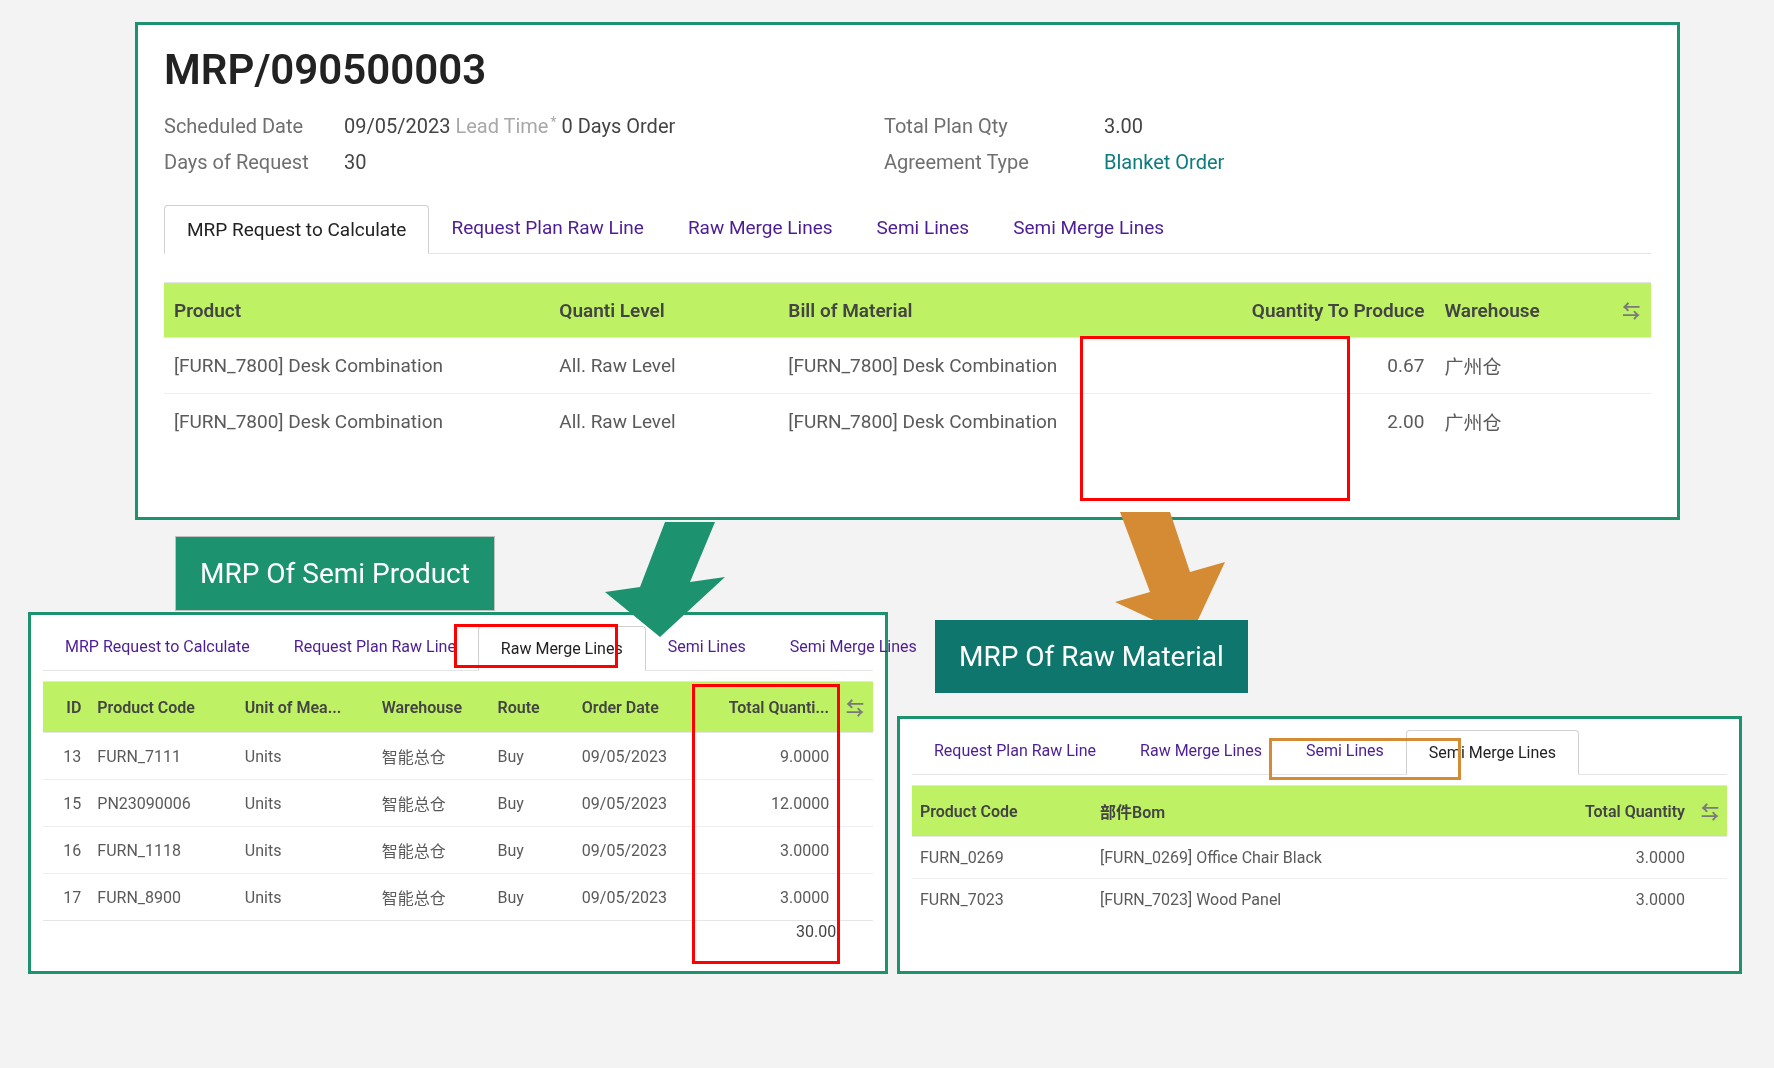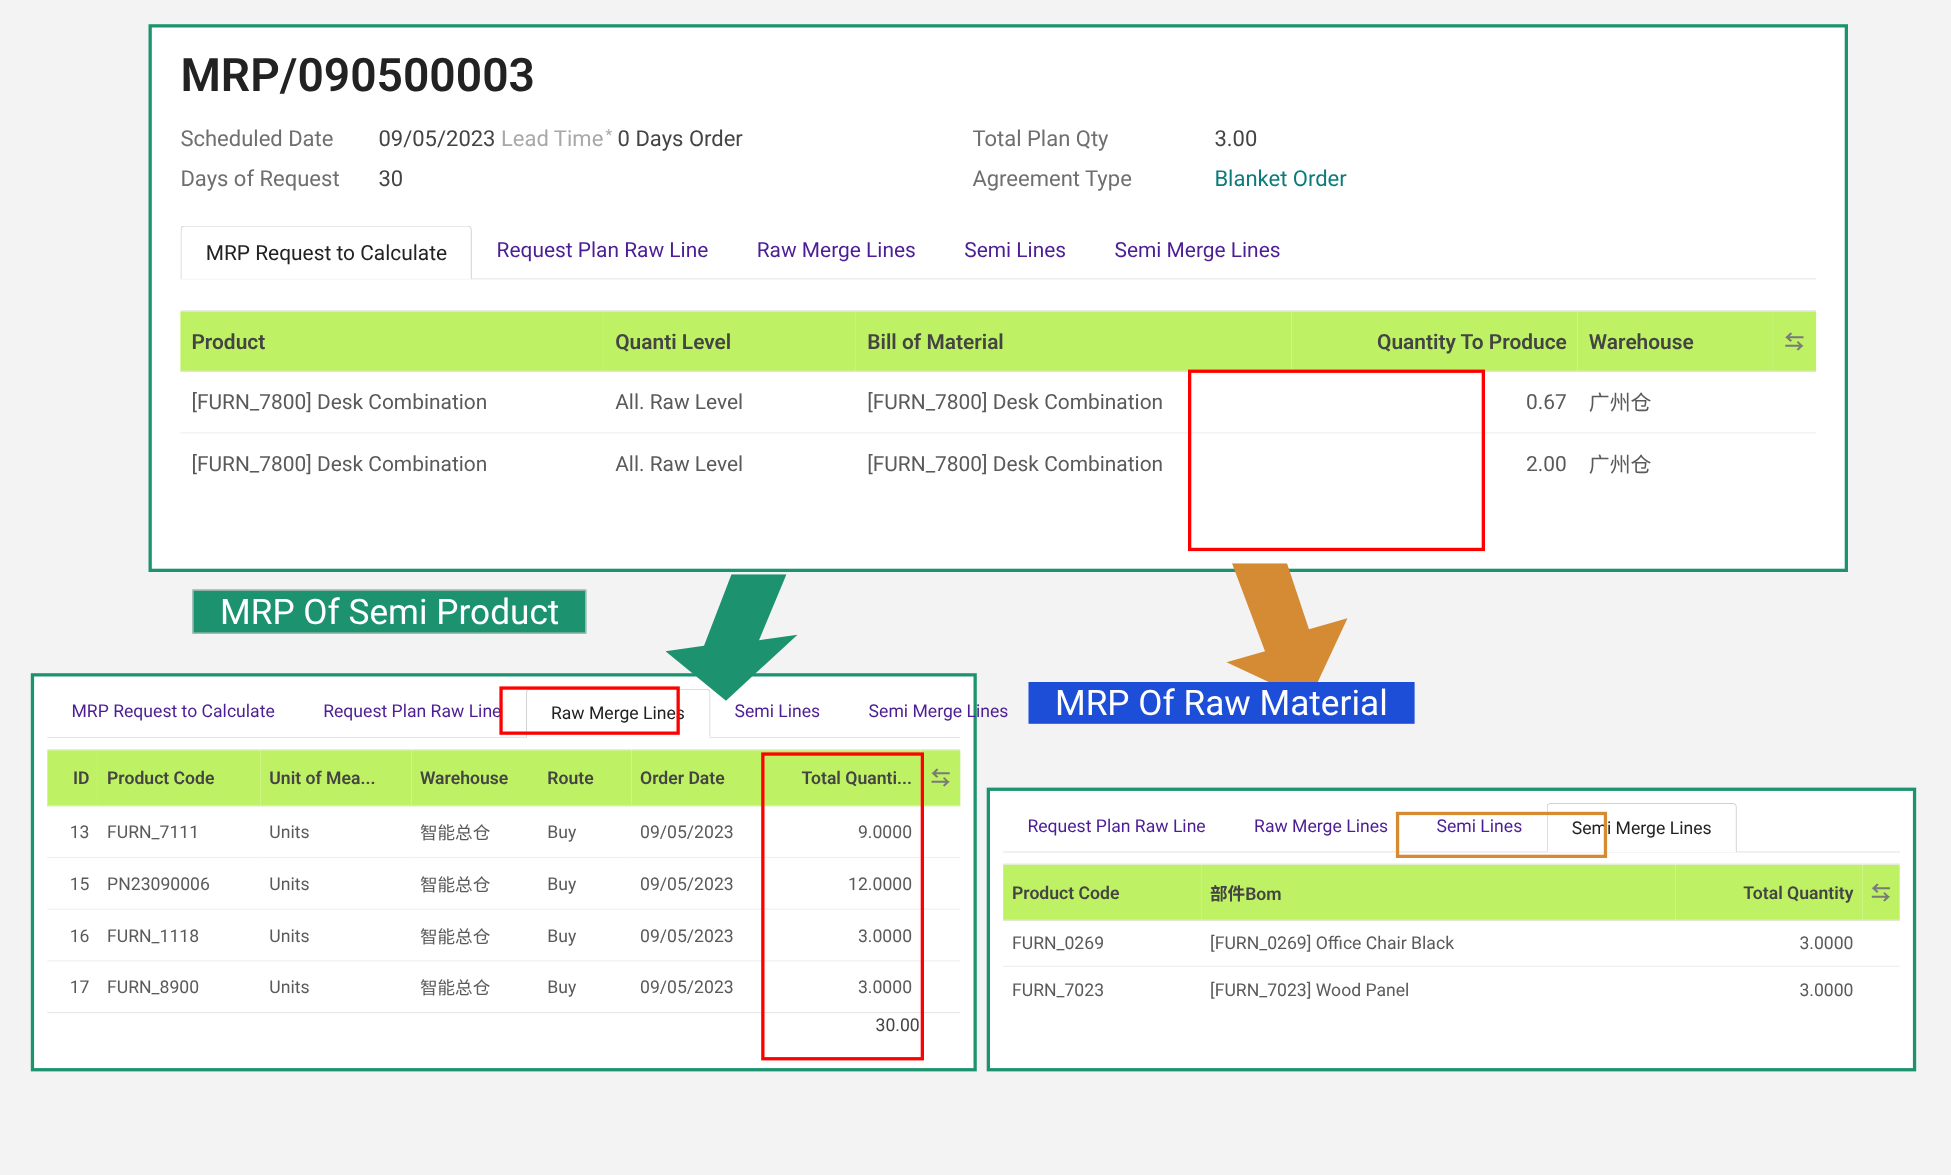--- a/index.html
+++ b/index.html
@@ -44,26 +44,26 @@
   .top-table { margin-top:28px; }
   .red-box { border:3px solid #ff0000; }
   .red-box-qty { position:absolute; left:1080px; top:336px; width:270px; height:165px; }
   .red-box-raw-tab { position:absolute; left:454px; top:624px; width:164px; height:44px; z-index:5;}
   .red-box-totq   { position:absolute; left:692px; top:684px; width:148px; height:280px; }
   .orange-border { border:3px solid #d58a34; }
   .orange-tab-box { position:absolute; left:1269px; top:738px; width:192px; height:42px; z-index:5;}
   .callout {
     position:absolute;
     color:#fff;
-    font-size:32px;
-    padding:0 24px;
+    font-size:28px;
+    padding:20px 24px;
     z-index:3;
   }
   .callout-green { background:#1c936e; border:1px solid #c0c0c0; }
-  .callout-orange { background:#1d4ed8; }
+  .callout-orange { background:#0f766e; }
   .callout-semi { left:175px; top:536px; }
   .callout-raw  { left:935px; top:620px; }
   .arrow { position:absolute; z-index:2; }
   .panel-bl .tabs, .panel-br .tabs { font-size:16px; margin:10px 12px 0 12px;}
   .panel-bl table, .panel-br table { font-size:16px; }
   .panel-bl thead th, .panel-br thead th { padding:12px 8px; }
   .panel-bl tbody td, .panel-br tbody td { padding:11px 8px; }
   .panel-bl .table-wrap { padding:10px 12px 0 12px; }
   .panel-br .table-wrap { padding:10px 12px 0 12px; }
   .footer-total td { border-top:1px solid #e5e5e5; font-weight:400; color:#444;}

